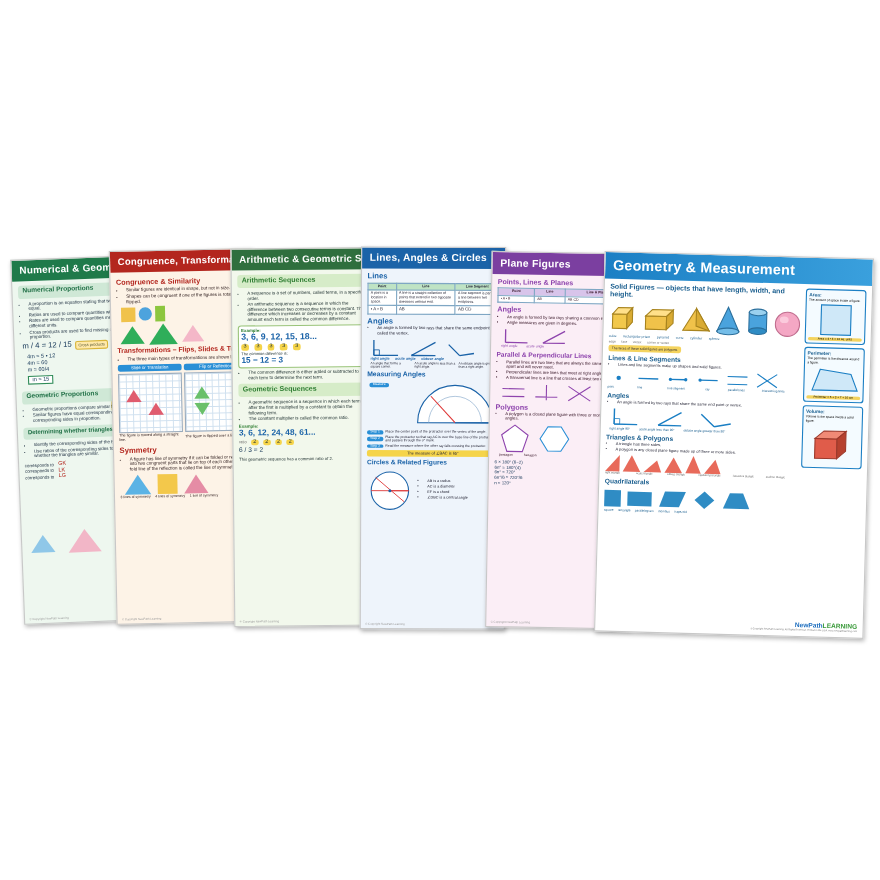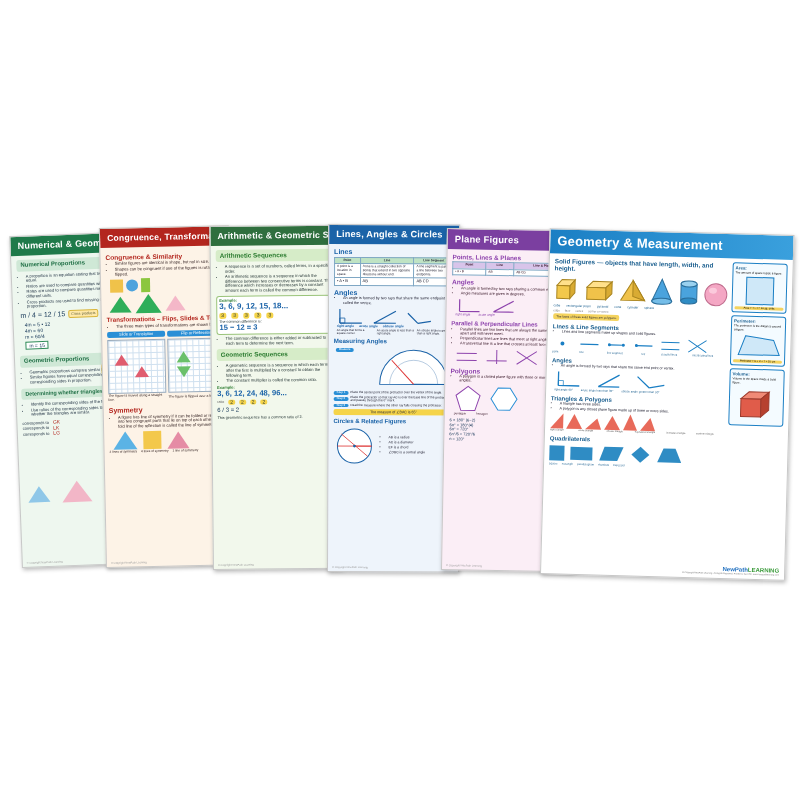--- a/index.html
+++ b/index.html
@@ -207,21 +207,21 @@
       </ul>
 
       <div class="sec" style="background:#d6ecc8;margin-top:3px;">
         <div class="sec-h" style="color:#2e7d32;font-size:6.4px;">Geometric Sequences</div>
       </div>
       <ul class="bul">
         <li>A geometric sequence is a sequence in which each term after the first is multiplied by a constant to obtain the following term.</li>
         <li>The constant multiplier is called the common ratio.</li>
       </ul>
       <div style="font-size:4px;color:#2e7d32;font-weight:bold;margin-top:2px;">Example:</div>
-      <div style="font-size:7.6px;color:#1b63a8;font-weight:bold;">3, 6, 12, 24, 48, 96...</div>
+      <div style="font-size:7.6px;color:#1b63a8;font-weight:bold;">3, 6, 12, 24, 48, 61...</div>
       <div class="row" style="gap:4px;margin-top:1px;">
         <span style="font-size:3.6px;color:#666;">ratio</span>
         <span style="background:#f5d44a;border-radius:2px;padding:0 2px;font-size:5px;">2</span>
         <span style="background:#f5d44a;border-radius:2px;padding:0 2px;font-size:5px;">2</span>
         <span style="background:#f5d44a;border-radius:2px;padding:0 2px;font-size:5px;">2</span>
         <span style="background:#f5d44a;border-radius:2px;padding:0 2px;font-size:5px;">2</span>
       </div>
       <div style="font-size:6px;color:#135;margin-top:2px;">6 / 3 = 2</div>
       <div style="font-size:3.8px;margin-top:2px;">This geometric sequence has a common ratio of 2.</div>
     </div>

